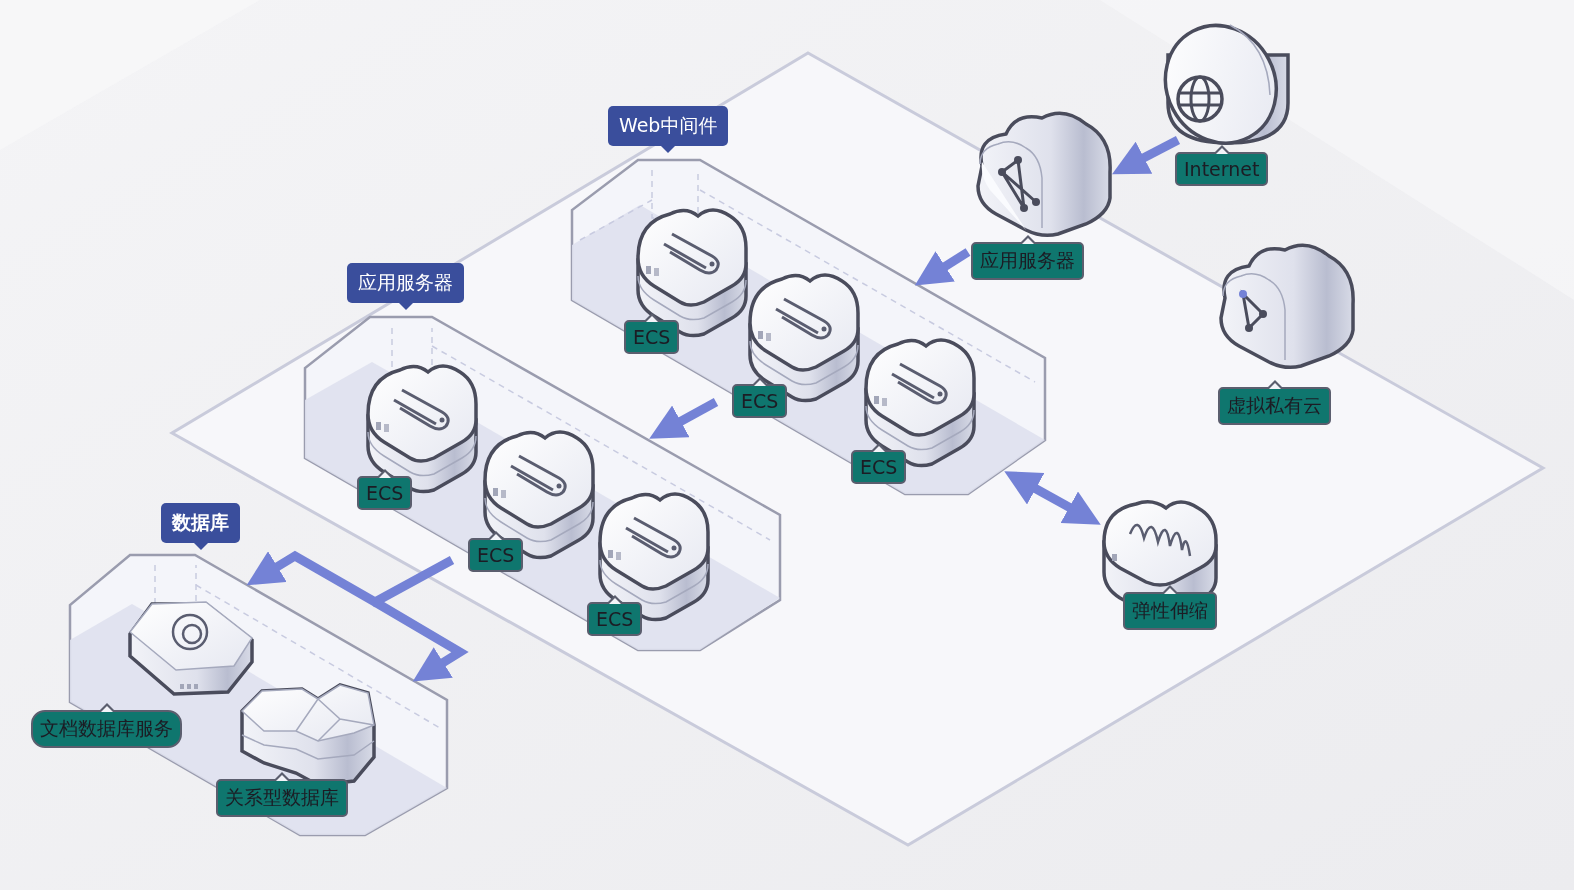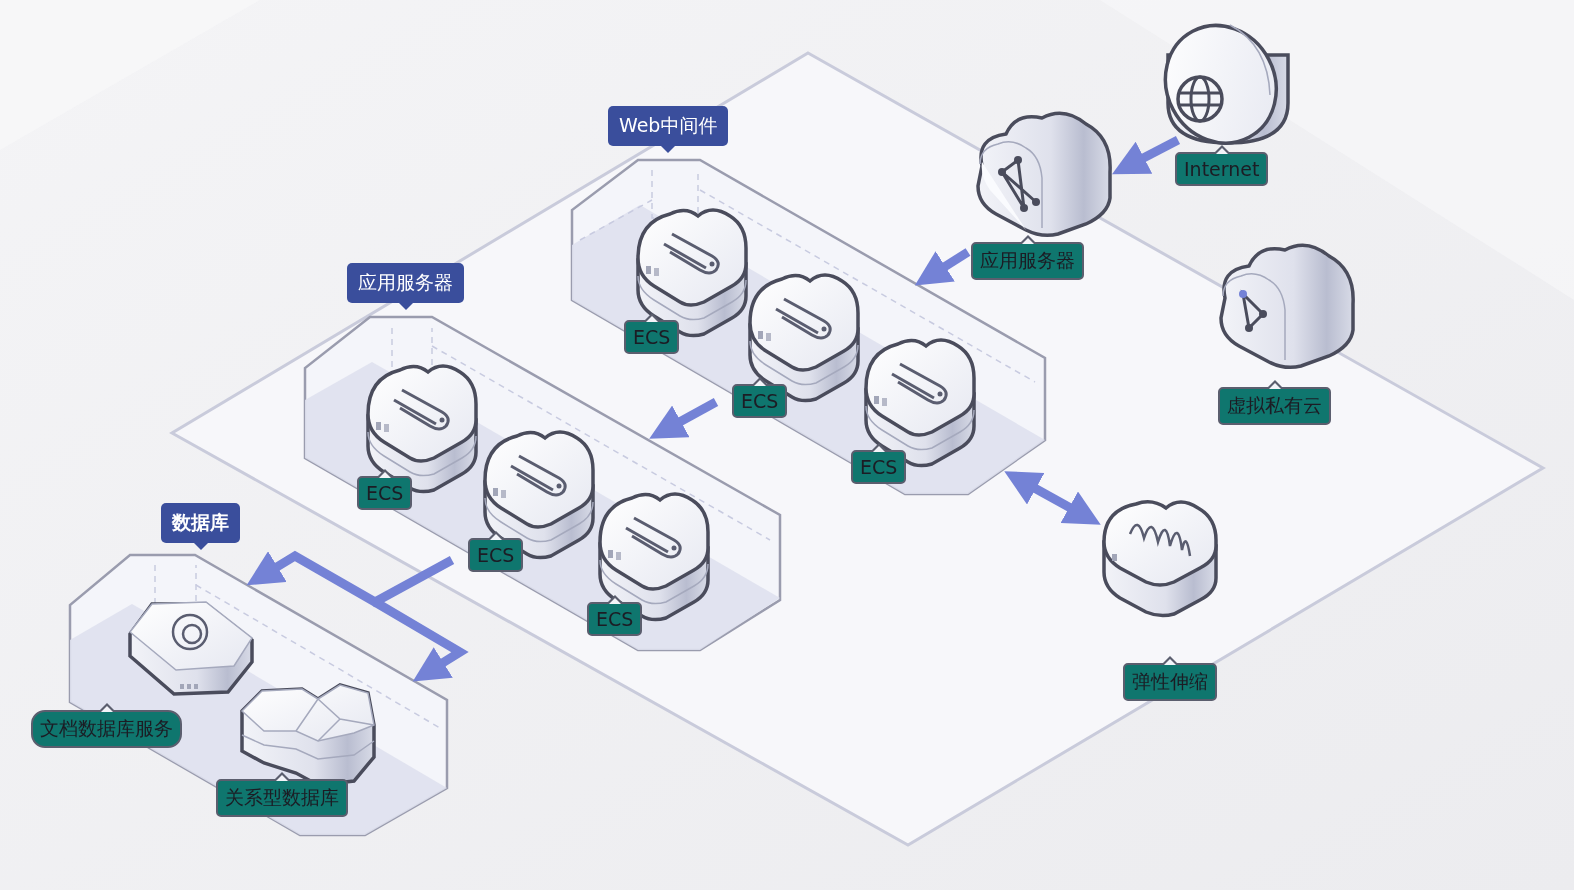--- a/index.html
+++ b/index.html
@@ -149,21 +149,21 @@
   </g>
 </svg>
 
 <div class="tag" style="left:608px;top:106px;">Web中间件</div>
 <div class="tag" style="left:347px;top:263px;">应用服务器</div>
 <div class="tag" style="left:161px;top:503px;font-weight:bold;">数据库</div>
 
 <div class="lbl" style="left:1175px;top:152px;">Internet</div>
 <div class="lbl" style="left:971px;top:242px;">应用服务器</div>
 <div class="lbl" style="left:1212px;top:387px;margin-left:6px;">虚拟私有云</div>
-<div class="lbl" style="left:1123px;top:663px;">弹性伸缩</div>
+<div class="lbl" style="left:1123px;top:592px;">弹性伸缩</div>
 
 <div class="lbl" style="left:624px;top:320px;">ECS</div>
 <div class="lbl" style="left:732px;top:384px;">ECS</div>
 <div class="lbl" style="left:851px;top:450px;">ECS</div>
 
 <div class="lbl" style="left:357px;top:476px;">ECS</div>
 <div class="lbl" style="left:468px;top:538px;">ECS</div>
 <div class="lbl" style="left:587px;top:602px;">ECS</div>
 
 <div class="lbl" style="left:31px;top:710px;border-radius:14px;">文档数据库服务</div>

